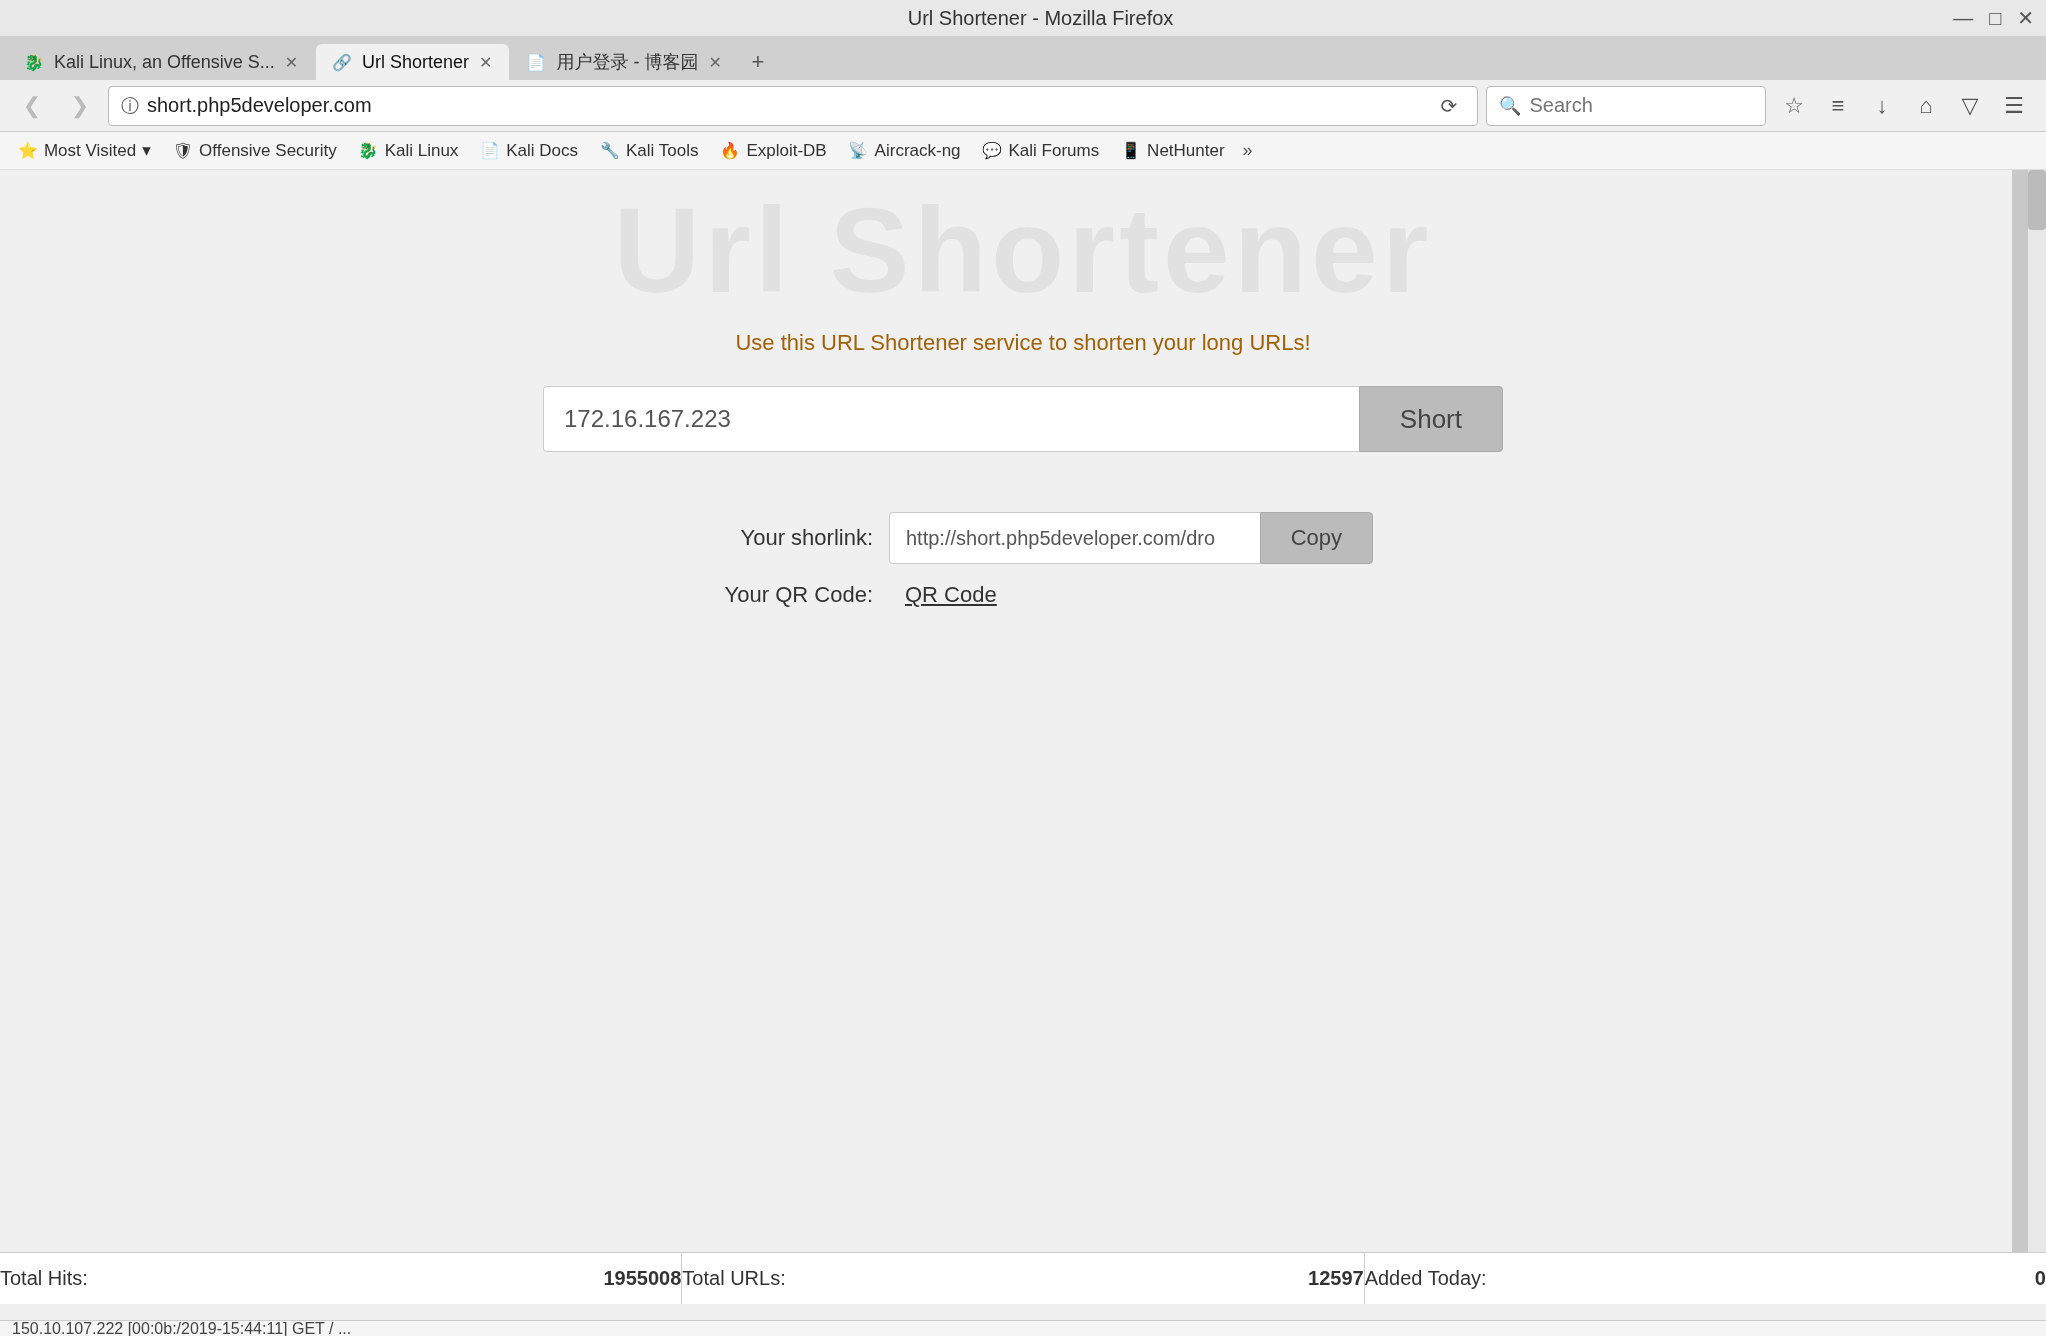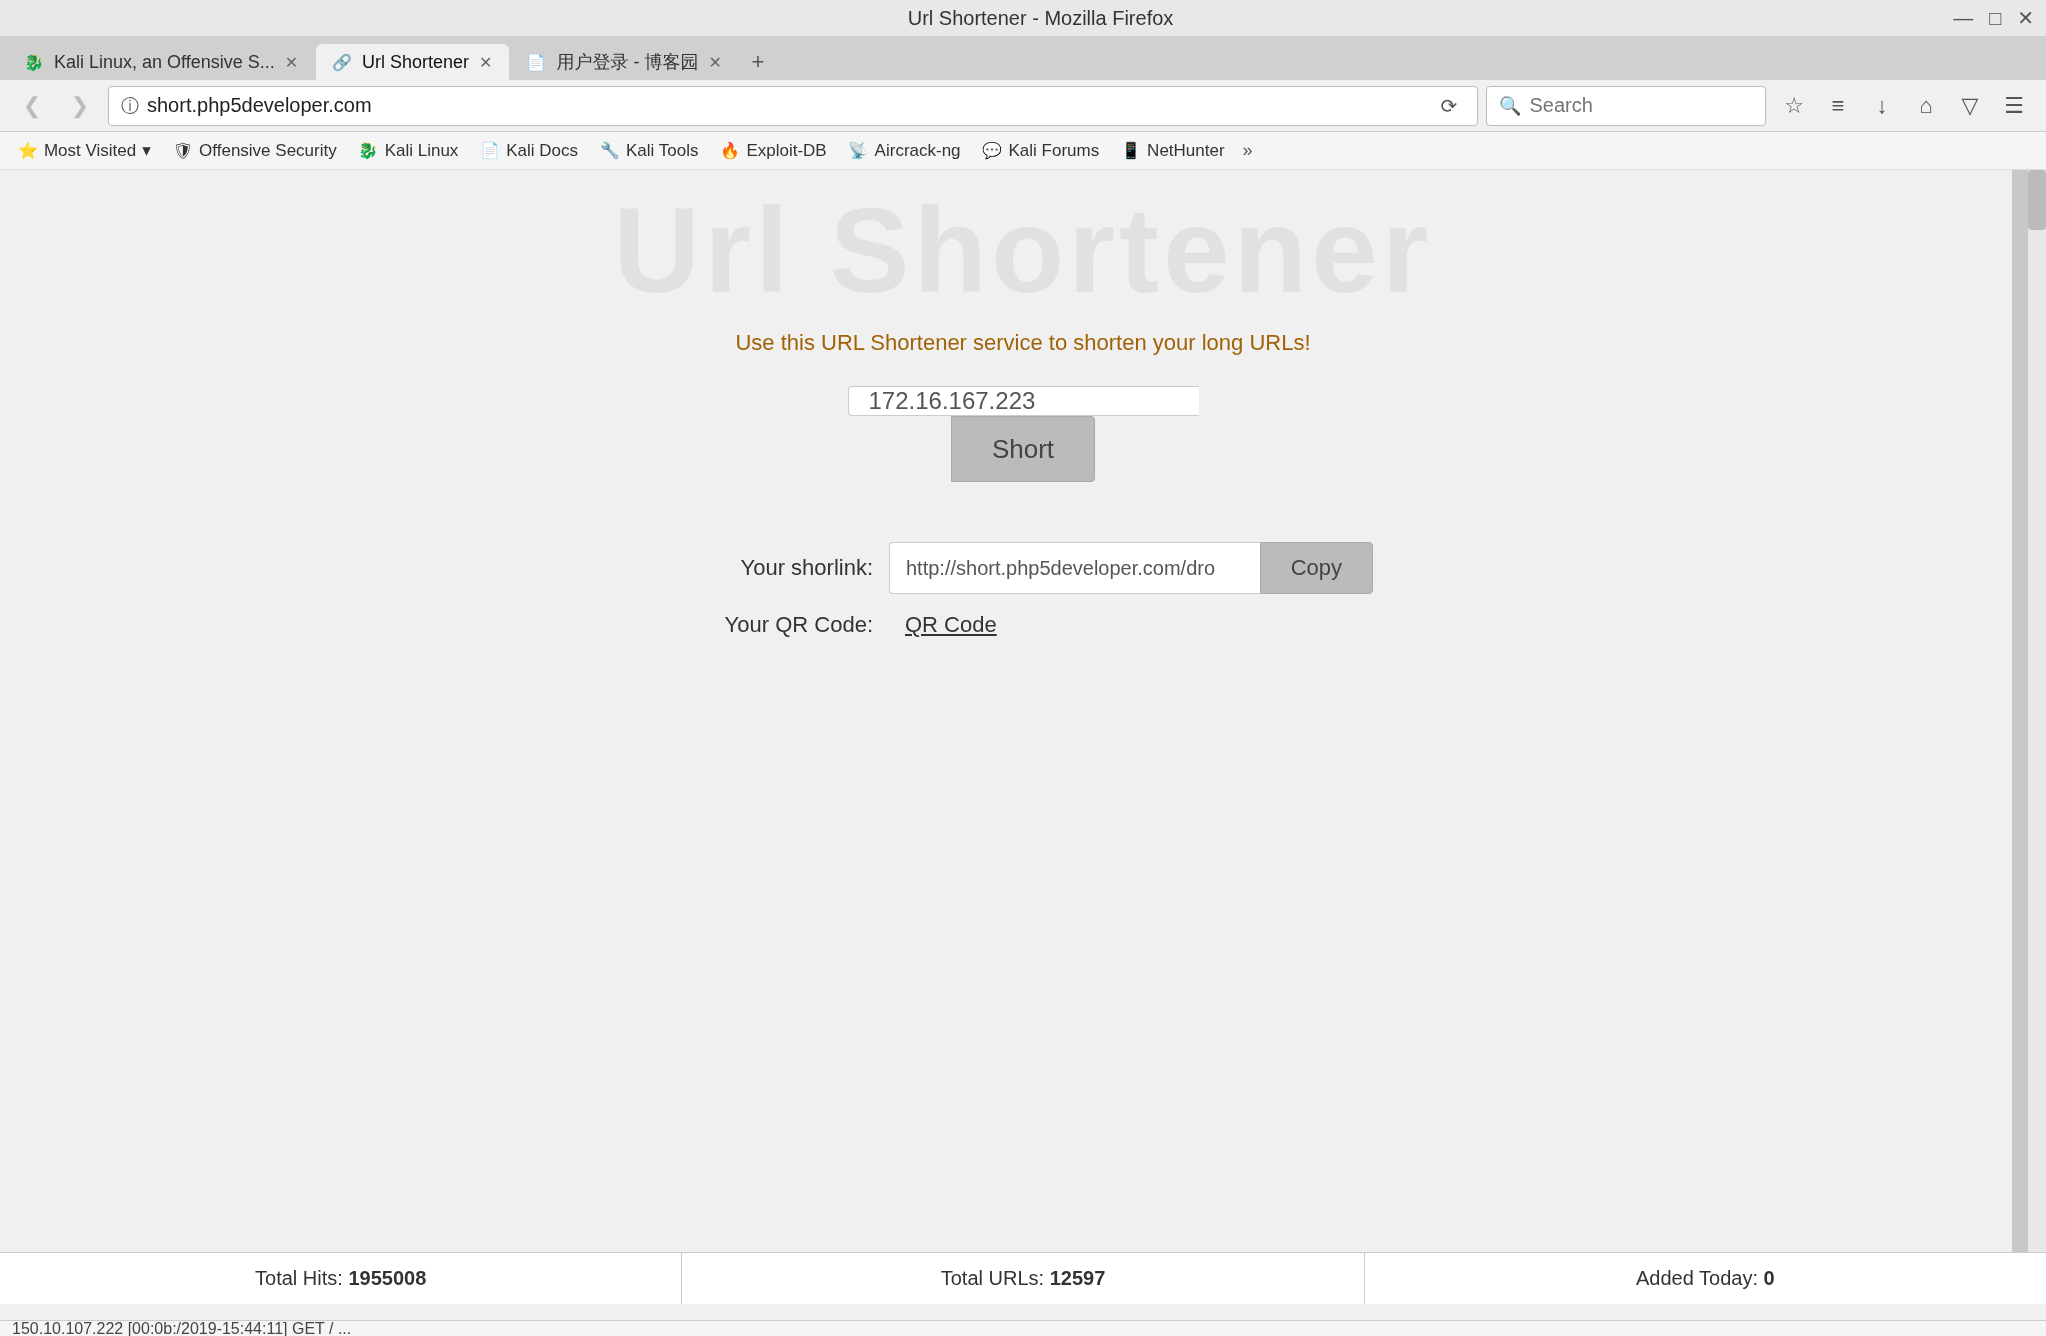--- a/index.html
+++ b/index.html
@@ -231,21 +231,20 @@
     }
 
     
     .shortener-form {
       display: flex;
       align-items: center;
       justify-content: space-between;
       margin: 30px auto 0;
       width: 960px;
       max-width: 95%;
-      flex-direction: column;
     }
     .shortener-input {
       flex: 1;
       height: 66px;
       border: 1px solid #ccc;
       border-right: none;
       border-radius: 4px 0 0 4px;
       font-size: 24px;
       padding: 0 20px;
       color: #555;
@@ -333,21 +332,21 @@
       position: absolute;
       bottom: 0;
       left: 0;
       right: 0;
       height: 52px;
     }
     .stats-item {
       flex: 1;
       display: flex;
       align-items: center;
-      justify-content: center;
+      justify-content: space-between;
       font-size: 20px;
       color: #333;
       border-right: 1px solid #ccc;
       height: 100%;
     }
     .stats-item:last-child { border-right: none; }
     .stats-value { font-weight: bold; }
 
     
     .scrollbar-track {

